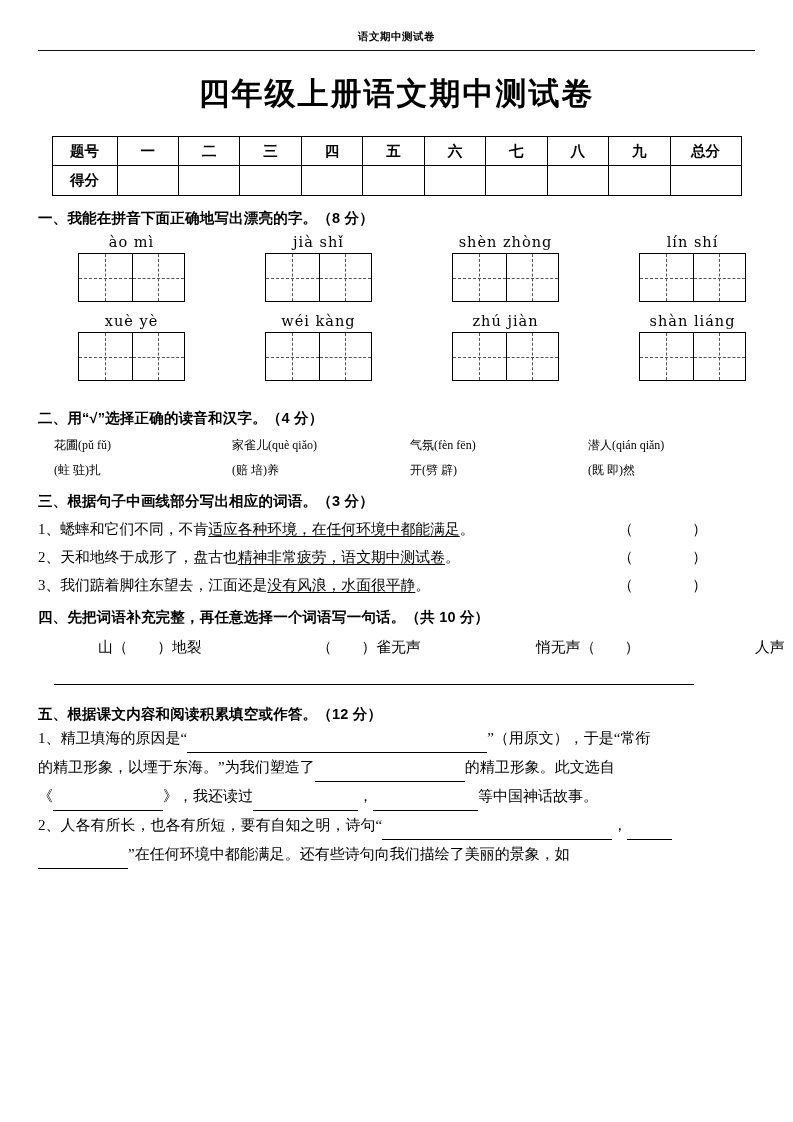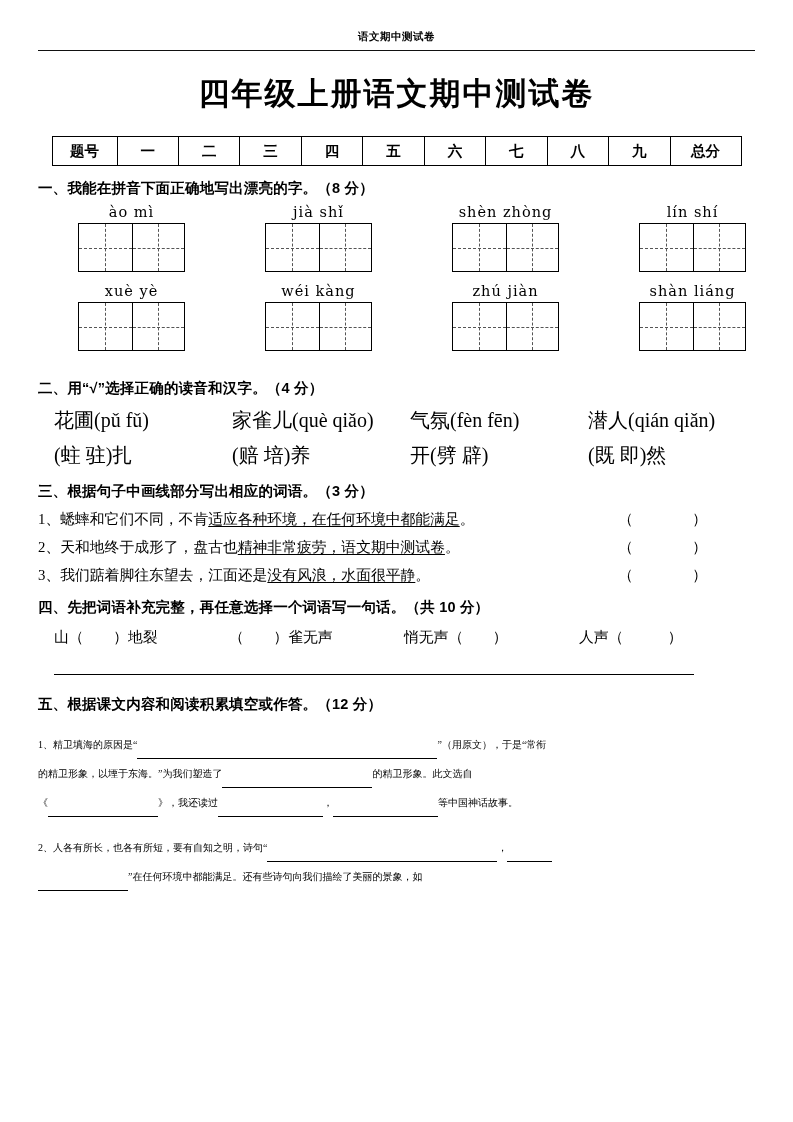--- a/index.html
+++ b/index.html
@@ -121,21 +121,21 @@
     content: "";
     position: absolute;
     top: 0; bottom: 0; left: 50%;
     border-left: 1px dashed #555;
   }
   .pinyin-row.row2 { margin-top: 11px; }
 
   
   .choice-row {
     display: flex;
-    font-size: 20px;
+    font-size: 12px;
     margin-top: 9px;
     padding-left: 16px;
   }
   .choice-item { flex: 0 0 178px; white-space: nowrap; }
   .choice-row.row-b { margin-top: 8px; }
   .choice-row.row-b .choice-item { flex: 0 0 178px; }
 
   
   .sent-line {
     font-size: 14.8px;
@@ -151,33 +151,33 @@
     white-space: pre;
   }
 
   
   .idiom-row {
     display: flex;
     font-size: 14.8px;
     margin-top: 11px;
     padding-left: 16px;
   }
-  .idiom-item { flex: 0 0 175px; white-space: pre; }
+  .idiom-item { flex: 0 0 175px; white-space: pre; margin-left: 44px; }
   .blank-long-line {
     border-bottom: 1px solid #000;
     width: 640px;
     margin: 26px auto 0 16px;
     height: 1px;
   }
 
   
   .para {
-    font-size: 10px;
+    font-size: 15px;
     line-height: 29px;
-    margin-top: 16px;
+    margin-top: 0;
     text-align: justify;
   }
   .para .ln { display: block; white-space: nowrap; }
   .bl {
     display: inline-block;
     border-bottom: 1px solid #000;
     vertical-align: bottom;
     height: 15px;
   }
   .bl-300 { width: 300px; }
@@ -206,20 +206,33 @@
       <td>二</td>
       <td>三</td>
       <td>四</td>
       <td>五</td>
       <td>六</td>
       <td>七</td>
       <td>八</td>
       <td>九</td>
       <td class="total-cell">总分</td>
     </tr>
+    <tr class="blank-row">
+      <td class="label-cell">得分</td>
+      <td></td>
+      <td></td>
+      <td></td>
+      <td></td>
+      <td></td>
+      <td></td>
+      <td></td>
+      <td></td>
+      <td></td>
+      <td class="total-cell"></td>
+    </tr>
   </tbody>
     </table>
 
   <div class="section-title">一、我能在拼音下面正确地写出漂亮的字。（8 分）</div>
 
   <div class="pinyin-block">
     <div class="pinyin-row row1">
       <div class="pinyin-cellgroup">
         <div class="pinyin-text">ào mì</div>
         <div class="tian-grid">

